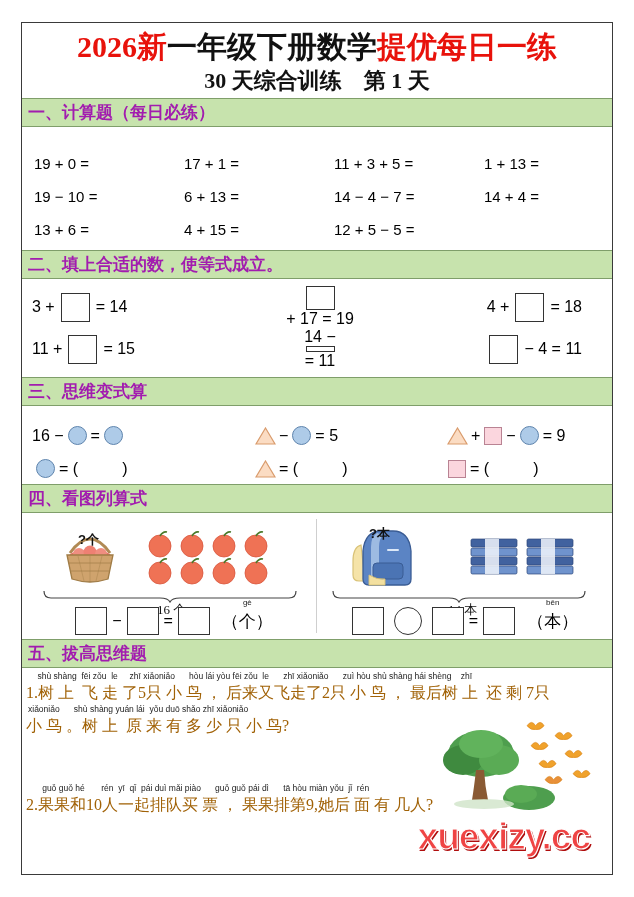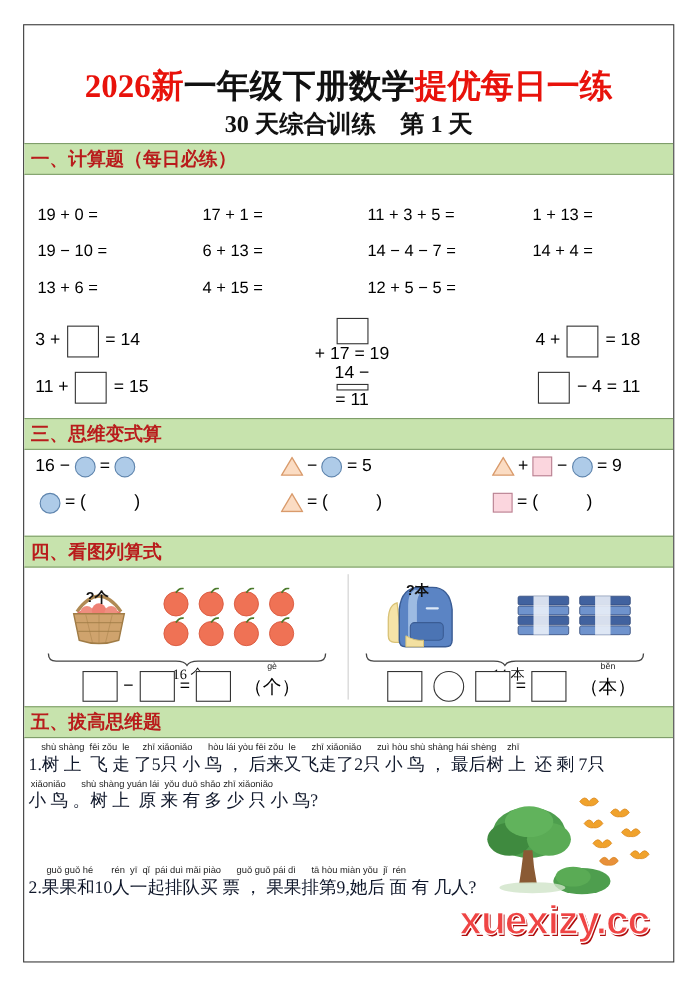--- a/index.html
+++ b/index.html
@@ -21,21 +21,20 @@
   }
   
   .title-wrap{padding:6px 0 2px 0;text-align:center;}
   .title-main{
     font-family:"Liberation Serif","DejaVu Serif",serif;
     font-weight:bold;
     font-size:30px;
     line-height:36px;
     letter-spacing:0px;
     white-space:nowrap;
-    margin-top:32px;
   }
   .t-red{color:#e8120b;}
   .t-black{color:#111;}
   .title-sub{
     font-family:"Liberation Serif","DejaVu Serif",serif;
     font-weight:bold;
     font-size:22px;
     line-height:30px;
     color:#111;
     margin-top:1px;
@@ -43,21 +42,21 @@
   .title-sub .gap{display:inline-block;width:22px;}
   
   .sec-head{
     background:#c7e3ad;
     border-top:1px solid #7f9e6a;
     border-bottom:1px solid #7f9e6a;
     font-family:"Liberation Sans","DejaVu Sans",sans-serif;
     font-weight:bold;
     font-size:17px;
     line-height:25px;
-    color:#b91c1c;
+    color:#a21caf;
     padding:1px 0 1px 6px;
     box-sizing:border-box;
   }
   
   .sec-body{padding:0 4px;}
   .calc-grid{
     display:grid;
     grid-template-columns:150px 150px 150px 1fr;
     row-gap:0px;
     padding:20px 0 4px 8px;
@@ -85,21 +84,21 @@
     background:#fff;
   }
   
   .shape-grid{
     display:grid;
     grid-template-columns:1fr 1fr 1fr;
     padding:6px 0 6px 6px;
     font-family:"Liberation Sans","DejaVu Sans",sans-serif;
     font-size:16px;
   }
-  .shape-cell{height:33px;display:flex;align-items:flex-start;white-space:nowrap;}
+  .shape-cell{height:33px;display:flex;align-items:flex-end;white-space:nowrap;}
   .shape-cell.c2{padding-left:28px;}
   .shape-cell.c3{padding-left:28px;}
   .circ{
     display:inline-block;width:17px;height:17px;border-radius:50%;
     background:#aecbe8;border:1.1px solid #5e84ad;
     vertical-align:middle;margin:0 4px;
   }
   .tri-svg{vertical-align:middle;margin:0 3px;}
   .sq{
     display:inline-block;width:16px;height:16px;
@@ -155,21 +154,21 @@
   .prob-area{padding:3px 0 0 4px;position:relative;height:210px;}
   .pyline{
     font-family:"Liberation Sans","DejaVu Sans",sans-serif;
     font-size:8.5px;color:#222;
     line-height:11px;
     white-space:pre;
     margin-left:2px;
   }
   .cnline{
     font-family:"Liberation Serif","DejaVu Serif",serif;
-    font-size:16px;color:#0f172a;
+    font-size:16px;color:#a16207;
     line-height:21px;
     white-space:pre;
     margin-bottom:1px;
   }
   .tree-ill{position:absolute;right:18px;top:46px;}
   
   .watermark{
     position:absolute;
     right:22px;bottom:16px;
     font-family:"Liberation Sans","DejaVu Sans",sans-serif;
@@ -203,20 +202,21 @@
       <div class="calc-cell">19 − 10 =</div>
       <div class="calc-cell">6 + 13 =</div>
       <div class="calc-cell">14 − 4 − 7 =</div>
       <div class="calc-cell">14 + 4 =</div>
       <div class="calc-cell">13 + 6 =</div>
       <div class="calc-cell">4 + 15 =</div>
       <div class="calc-cell">12 + 5 − 5 =</div>
     </div>
   </div>
 
+  <div class="sec-head">二、填上合适的数，使等式成立。</div>
   <div class="sec-body">
     <div class="fill-grid">
       <div class="fill-cell c1">
           <span>3 +</span>
           <span class="blankbox"></span>
           <span>= 14</span>
         </div>
       <div class="fill-cell c2">
           <span></span>
           <span class="blankbox"></span>

